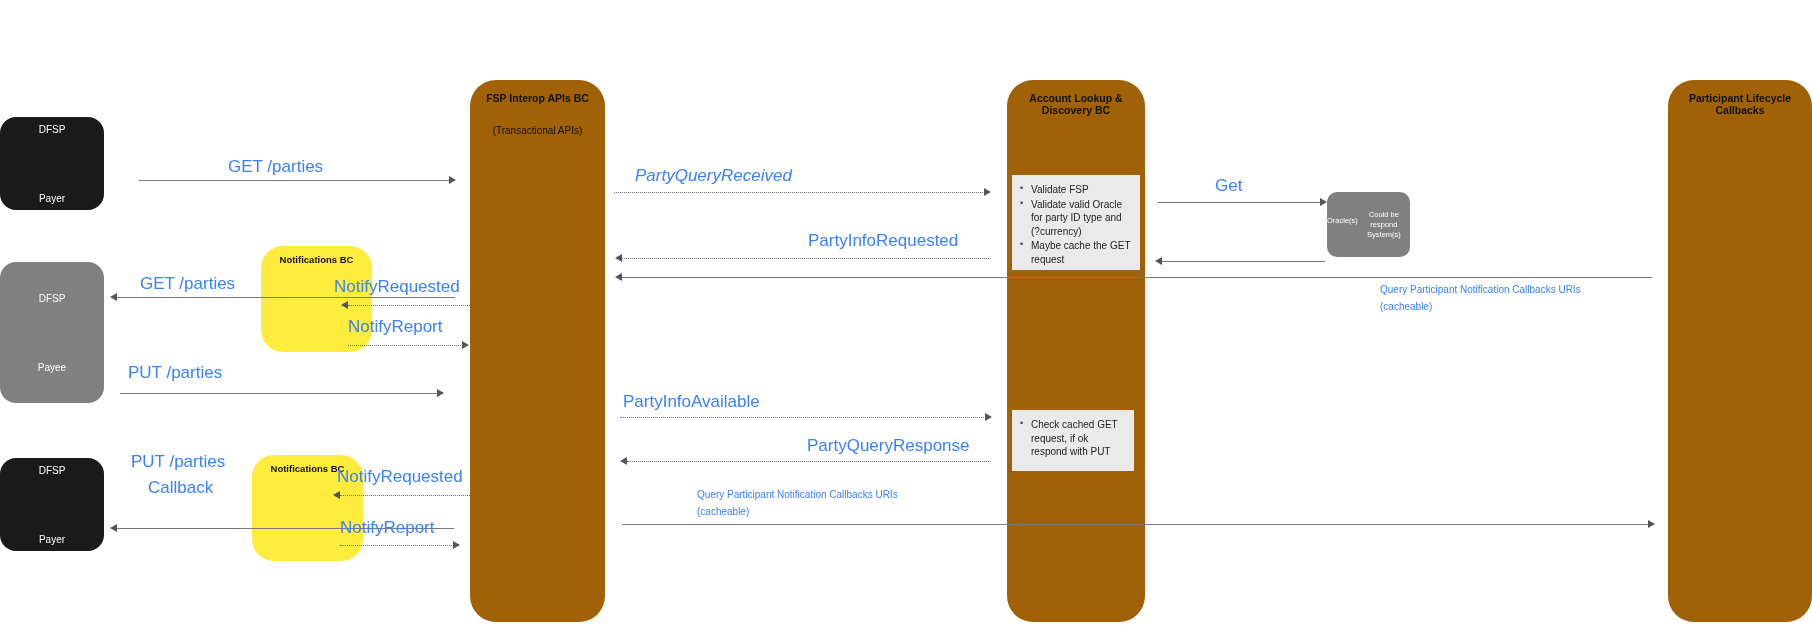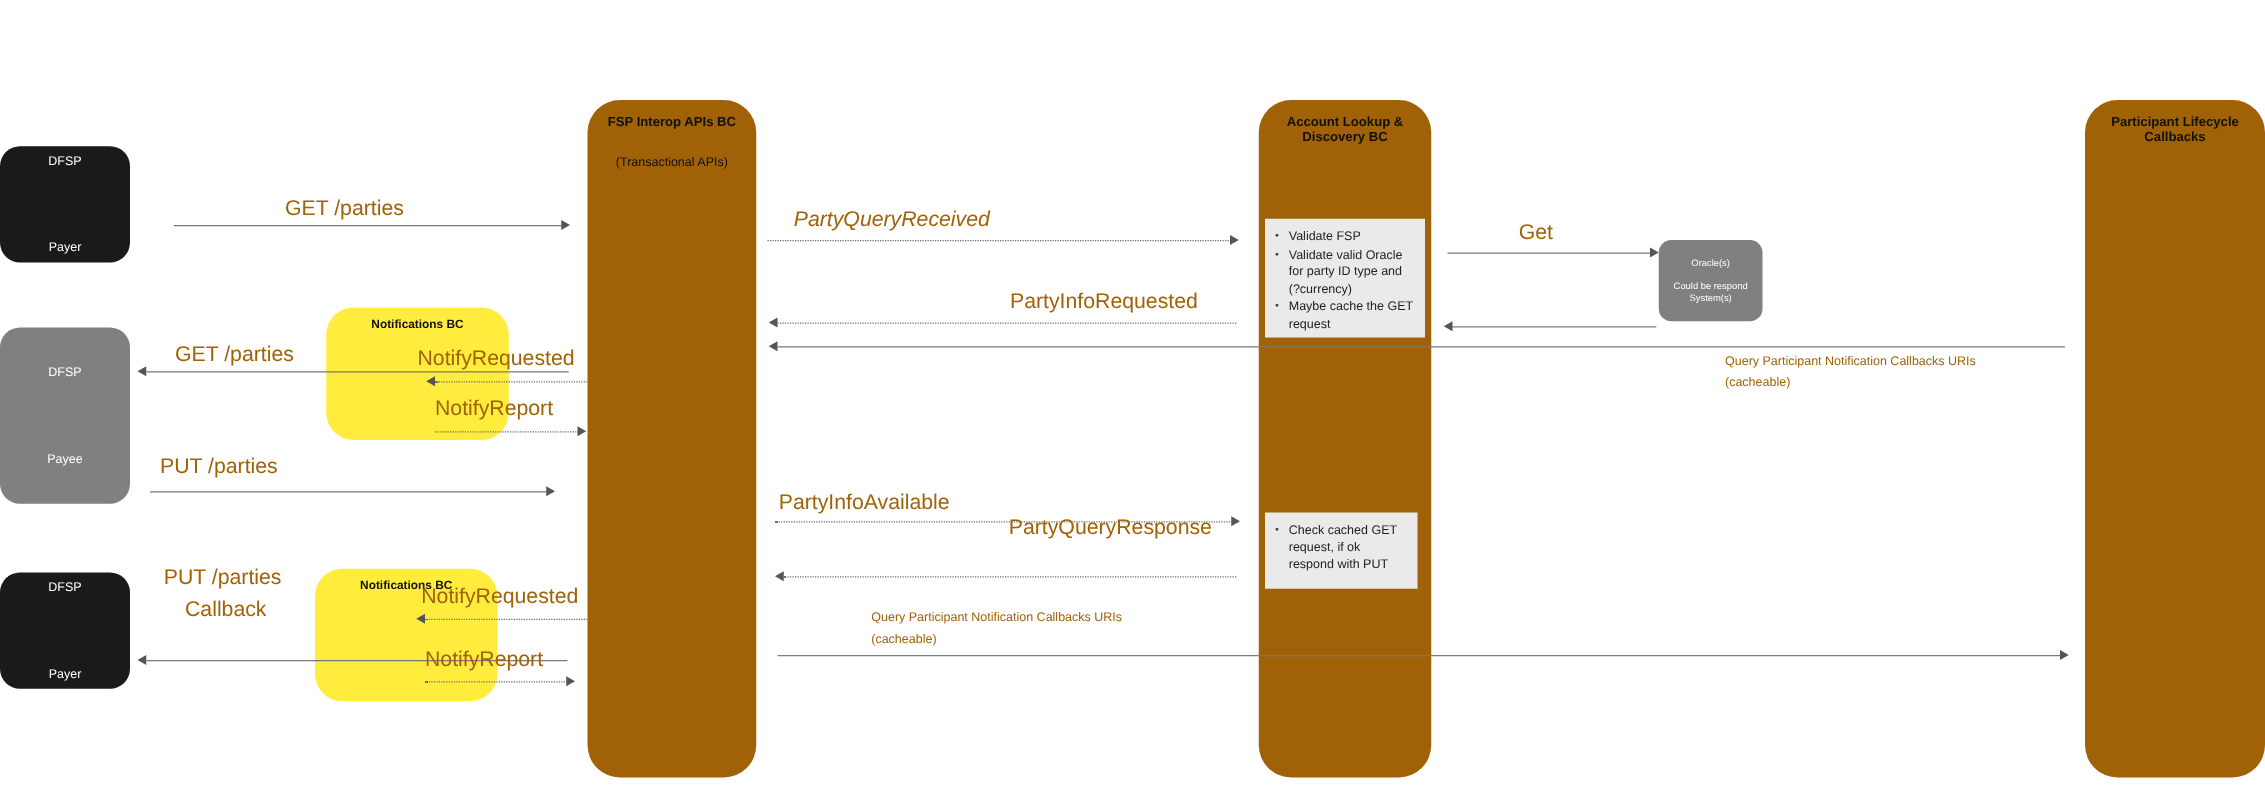--- a/index.html
+++ b/index.html
@@ -18,37 +18,37 @@
   .lifeline .ll-title{position:absolute;left:0;right:0;top:12px;text-align:center;
                       font-size:10.5px;font-weight:bold;line-height:12px;color:#111;}
   .lifeline .ll-sub{position:absolute;left:0;right:0;top:45px;text-align:center;
                     font-size:10px;color:#111;}
 
   #ll-fsp{left:470px;top:80px;width:135px;height:542px;}
   #ll-alk{left:1007px;top:80px;width:138px;height:542px;}
   #ll-plm{left:1668px;top:80px;width:144px;height:542px;}
 
   
-  .notif{position:absolute;background:#ffec3d;border-radius:22px;padding-left:35px;}
+  .notif{position:absolute;background:#ffec3d;border-radius:22px;}
   .notif .nb-title{position:absolute;left:0;right:0;top:8px;text-align:center;
                    font-size:9.5px;font-weight:bold;color:#111;}
   #notif-1{left:261px;top:246px;width:111px;height:106px;}
   #notif-2{left:252px;top:455px;width:111px;height:106px;}
 
   
   .actor{position:absolute;border-radius:16px;display:flex;flex-direction:column;
          align-items:center;justify-content:center;color:#fff;}
   .actor .a1{font-size:10px;font-weight:500;margin-bottom:14px;}
   .actor .a2{font-size:10px;font-weight:500;margin-top:44px;}
   #actor-payer-top{left:0px;top:117px;width:104px;height:93px;background:#1a1a1a;}
   #actor-payee{left:0px;top:262px;width:104px;height:141px;background:#808080;}
   #actor-payer-bot{left:0px;top:458px;width:104px;height:93px;background:#1a1a1a;}
 
   #oracle-box{left:1327px;top:192px;width:83px;height:65px;background:#808080;
-              border-radius:10px;display:flex;flex-direction:column;align-items:center;
+              border-radius:10px;display:flex;flex-direction:row;align-items:center;
               justify-content:center;color:#fff;text-align:center;}
   #oracle-box .o1{font-size:7.5px;margin-bottom:9px;}
   #oracle-box .o2{font-size:7.5px;line-height:10px;}
 
   
   .note{position:absolute;background:#eaeaea;padding:8px 8px 8px 6px;box-sizing:border-box;}
   .note ul{margin:0;padding-left:13px;list-style:none;}
   .note li{font-size:10px;line-height:13.5px;color:#222;position:relative;margin-bottom:1px;}
   .note li:before{content:"•";position:absolute;left:-11px;top:-1px;font-size:9px;color:#444;}
   #note-1{left:1012px;top:175px;width:128px;height:95px;}
@@ -56,21 +56,21 @@
 
   
   .ln{position:absolute;height:0;border-top:1.2px solid #7a7a7a;}
   .ln.dot{border-top:1.3px dotted #6e6e6e;}
   .ah{position:absolute;width:0;height:0;border-top:4px solid transparent;
       border-bottom:4px solid transparent;}
   .ah.r{border-left:7px solid #555;}
   .ah.l{border-right:7px solid #555;}
 
   
-  .msg{position:absolute;font-size:17px;color:#a16207;white-space:nowrap;line-height:19px;}
+  .msg{position:absolute;font-size:17px;color:#3b82f6;white-space:nowrap;line-height:19px;}
   .msg.sm{font-size:10px;line-height:16px;}
 </style>
 </head>
 <body>
 
 <div class="canvas">
 
 
   <div class="lifeline" id="ll-fsp">
     <div class="ll-title">FSP Interop APIs BC</div>
@@ -162,21 +162,21 @@
   <div class="ln" style="left:120px;top:393px;width:322px;"></div>
   <div class="ah r" style="left:437px;top:389px;"></div>
   <div class="msg" style="left:128px;top:363px;">PUT /parties</div>
 
   <div class="ln dot" style="left:620px;top:417px;width:370px;"></div>
   <div class="ah r" style="left:985px;top:413px;"></div>
   <div class="msg" style="left:623px;top:392px;">PartyInfoAvailable</div>
 
   <div class="ln dot" style="left:627px;top:461px;width:362px;"></div>
   <div class="ah l" style="left:620px;top:457px;"></div>
-  <div class="msg" style="left:807px;top:412px;">PartyQueryResponse</div>
+  <div class="msg" style="left:807px;top:436px;">PartyQueryResponse</div>
 
   <div class="ln" style="left:117px;top:528px;width:337px;"></div>
   <div class="ah l" style="left:110px;top:524px;"></div>
   <div class="msg" style="left:131px;top:452px;">PUT /parties</div>
   <div class="msg" style="left:131px;top:478px;margin-left:17px;">Callback</div>
 
   <div class="ln dot" style="left:340px;top:495px;width:130px;"></div>
   <div class="ah l" style="left:333px;top:491px;"></div>
   <div class="msg" style="left:337px;top:467px;">NotifyRequested</div>
 

